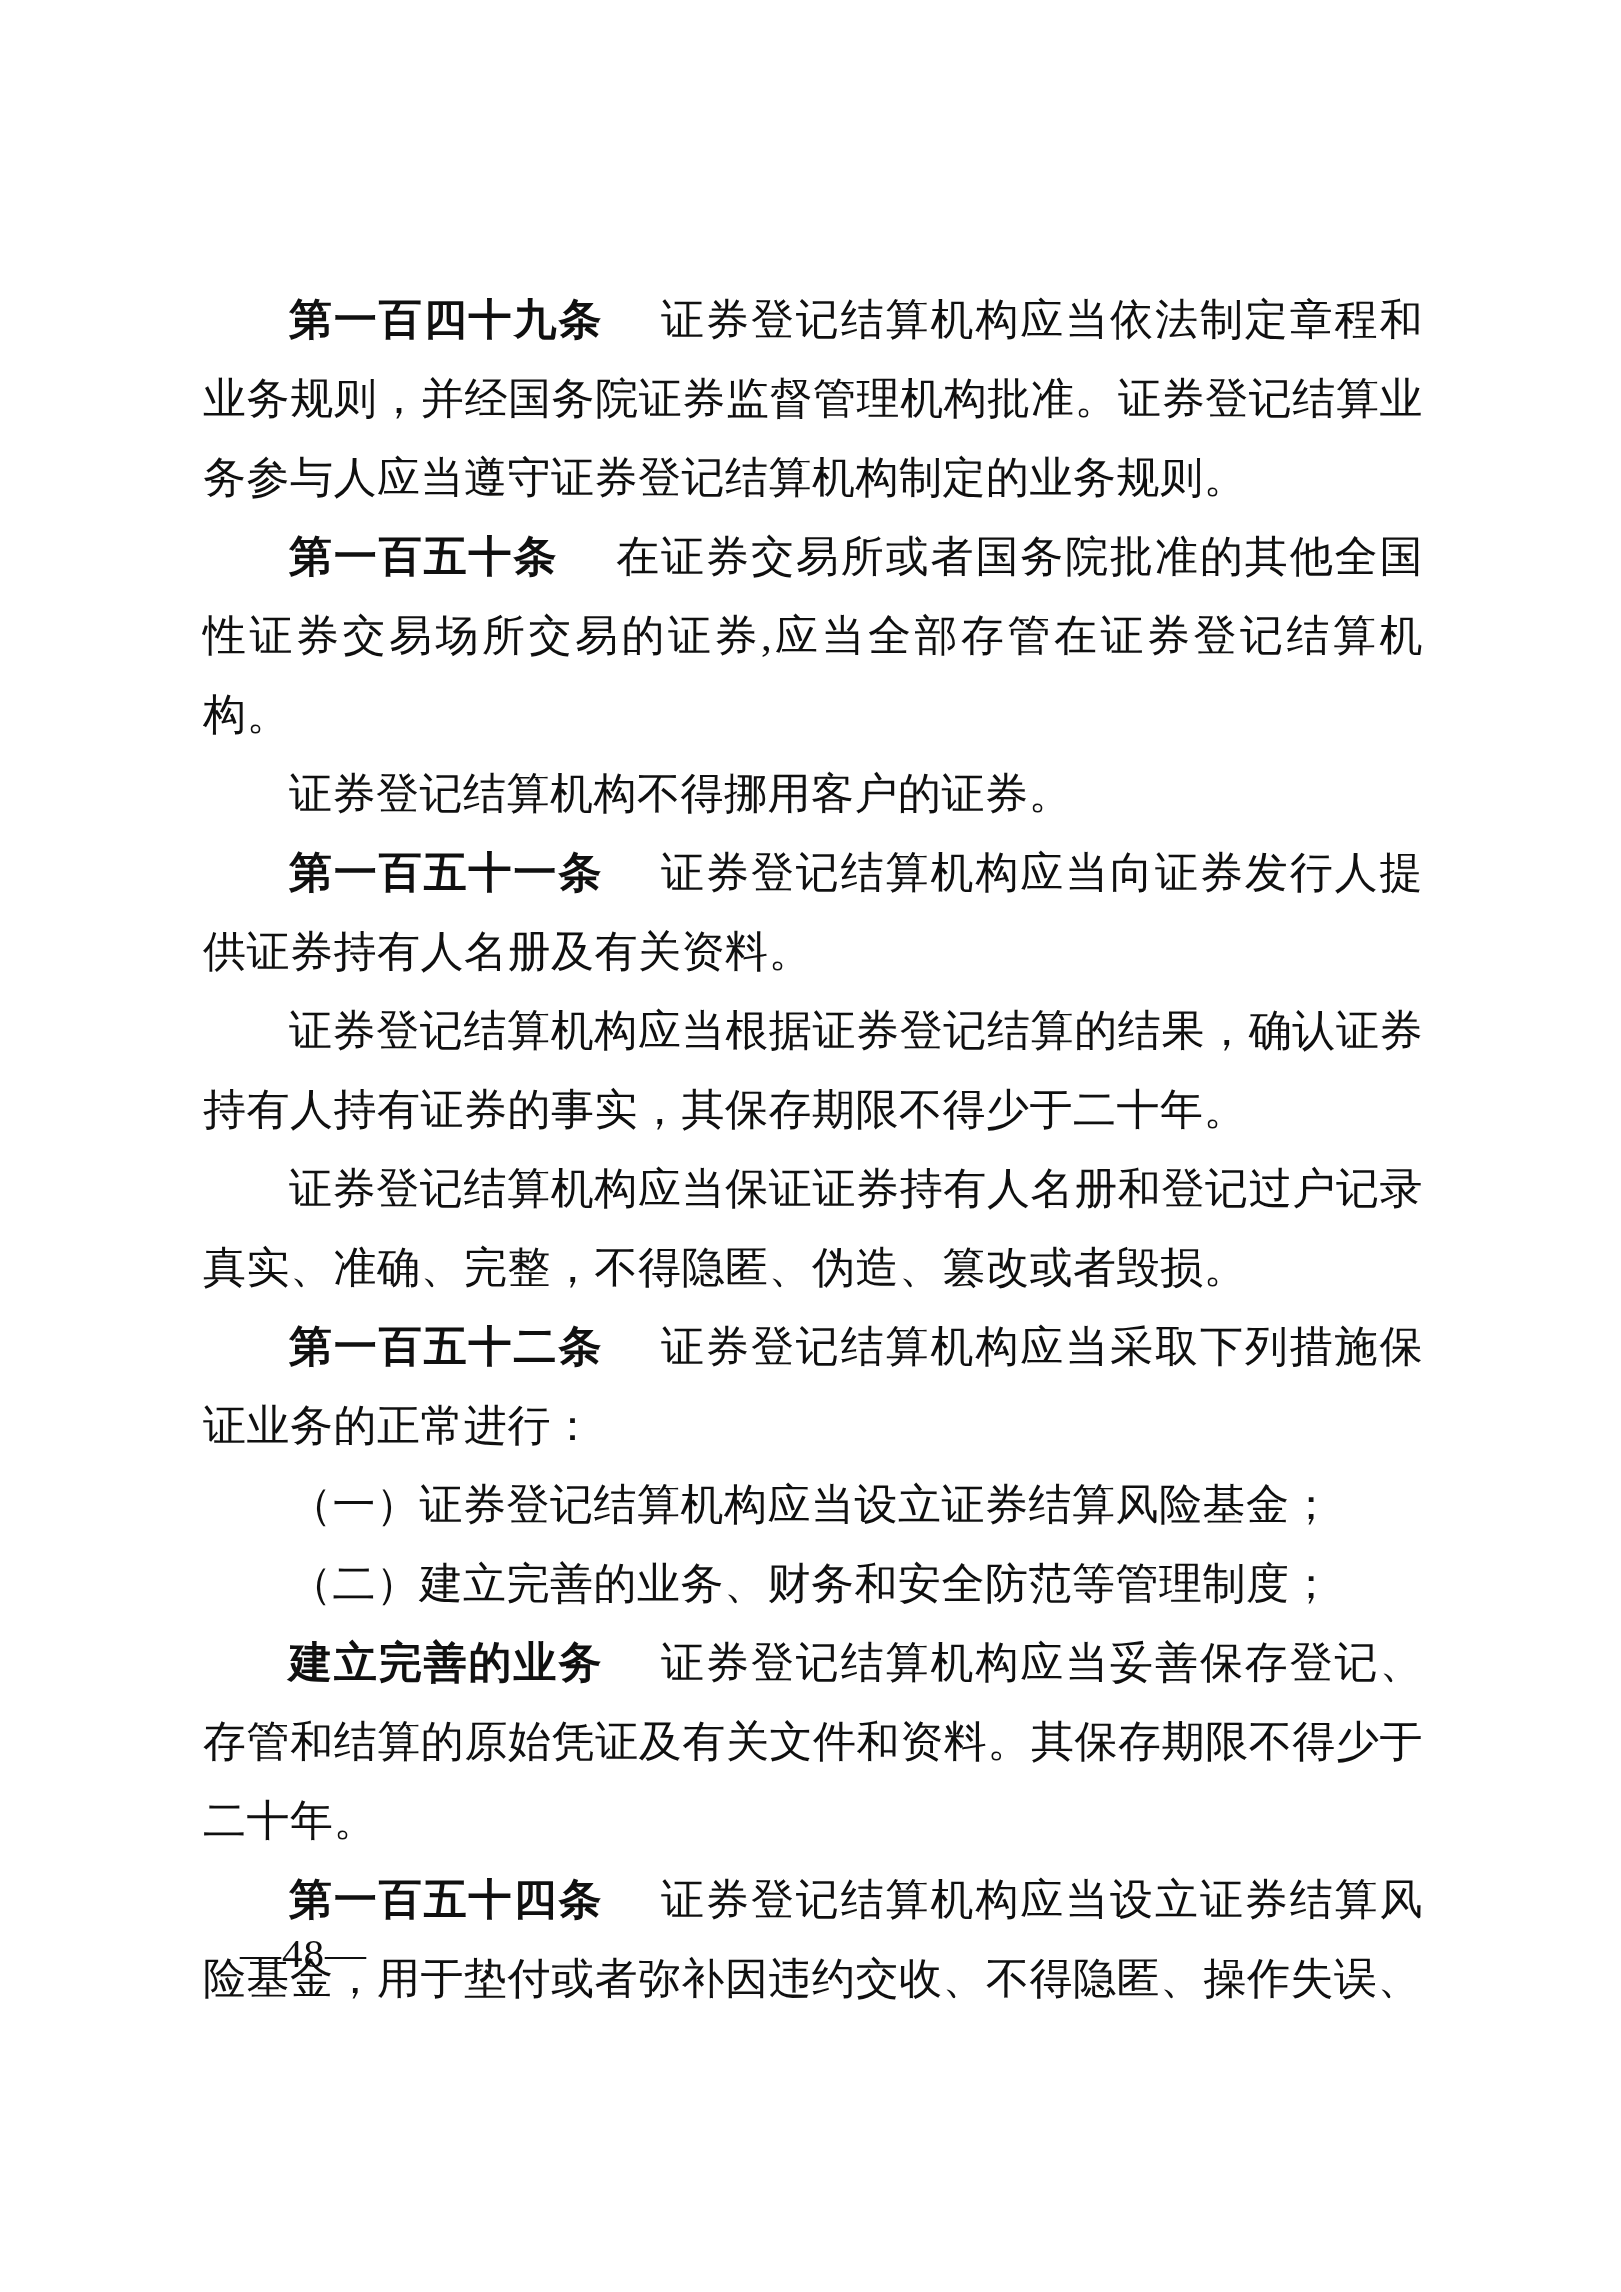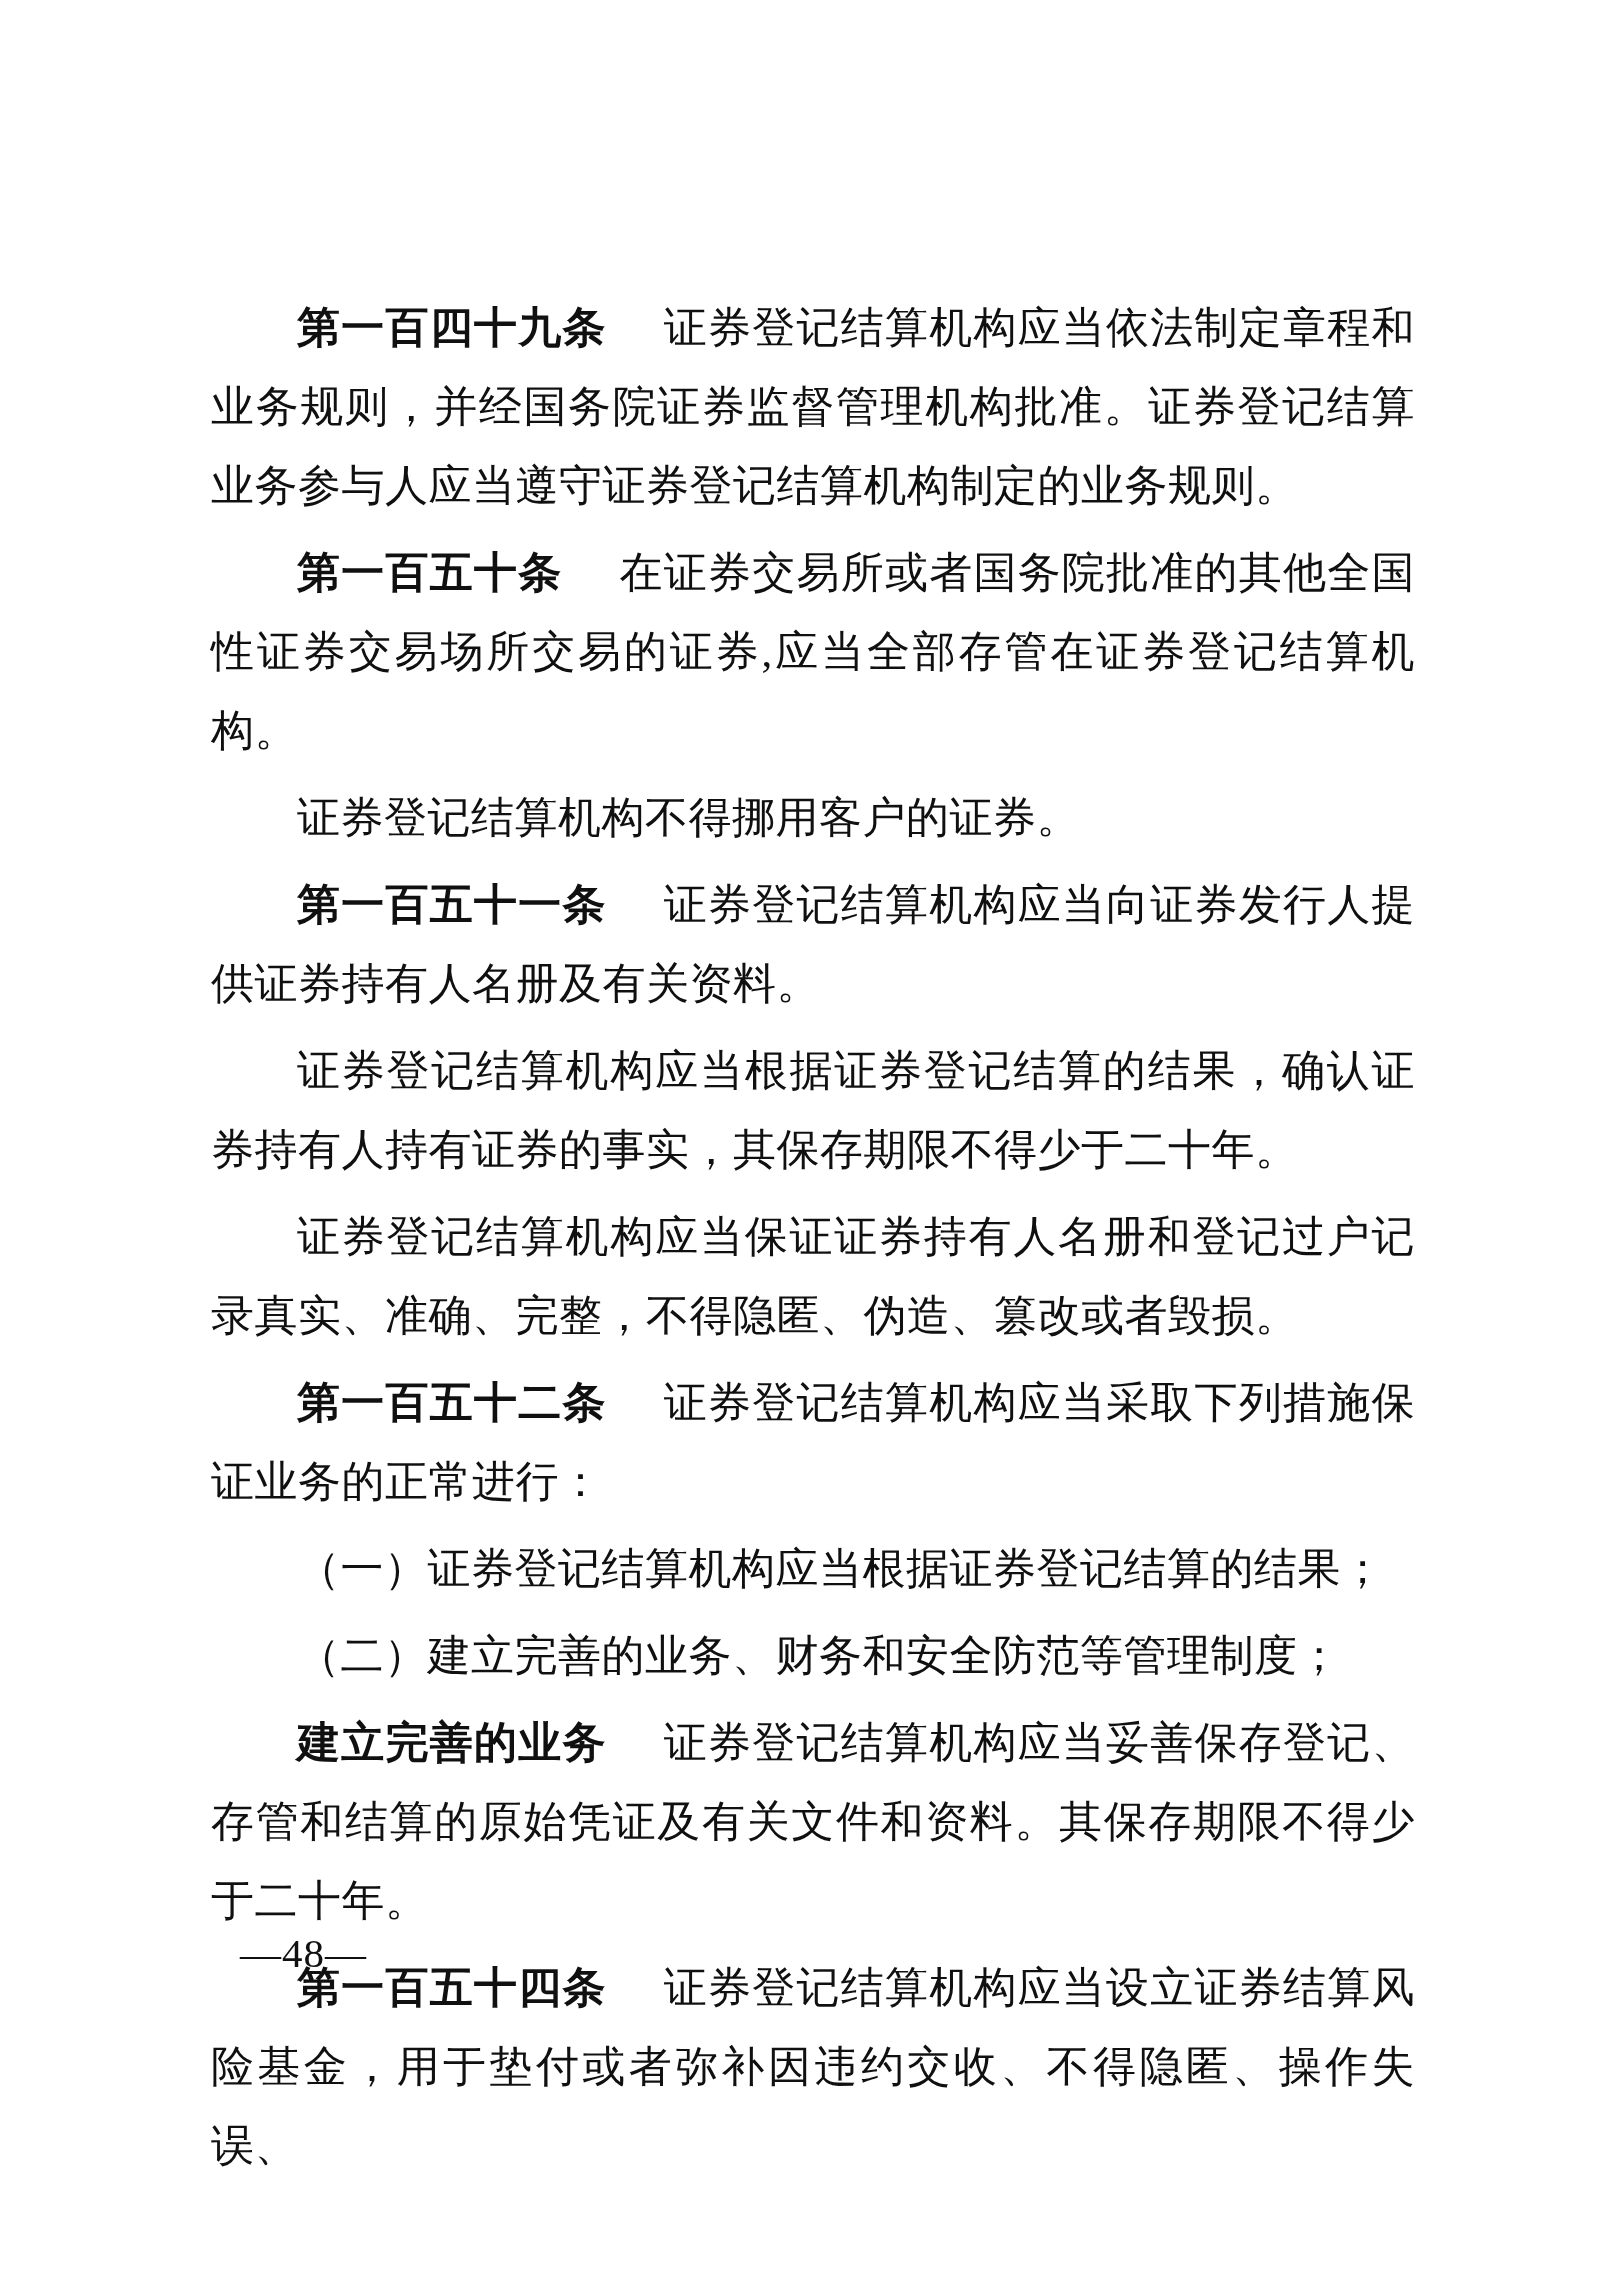--- a/index.html
+++ b/index.html
@@ -27,21 +27,21 @@
     position: absolute;
     left: 203px;
     top: 280px;
     width: 1220px;
     font-size: 43px;
     line-height: 79px;
     text-align: justify;
     letter-spacing: 0.5px;
   }
   .para {
-    margin: 8px;
+    margin: 0;
     padding: 0;
     text-indent: 2em;
   }
   .article-label {
     font-family: "Liberation Sans", "DejaVu Sans", sans-serif;
     font-weight: bold;
     margin-right: 1.05em;
   }
   .page-footer {
     position: absolute;
@@ -86,21 +86,21 @@
     <p class="para">
       <span class="article-body">证券登记结算机构应当保证证券持有人名册和登记过户记录真实、准确、完整，不得隐匿、伪造、篡改或者毁损。</span>
     </p>
 
     <p class="para">
       <span class="article-label">第一百五十二条</span>
       <span class="article-body">证券登记结算机构应当采取下列措施保证业务的正常进行：</span>
     </p>
 
     <p class="para">
-      <span class="article-body">（一）证券登记结算机构应当根据证券登记结算的结果；</span>
+      <span class="article-body">（一）证券登记结算机构应当设立证券结算风险基金；</span>
     </p>
 
     <p class="para">
       <span class="article-body">（二）建立完善的业务、财务和安全防范等管理制度；</span>
     </p>
 
 
     <p class="para">
       <span class="article-label">建立完善的业务</span>
       <span class="article-body">证券登记结算机构应当妥善保存登记、存管和结算的原始凭证及有关文件和资料。其保存期限不得少于二十年。</span>

